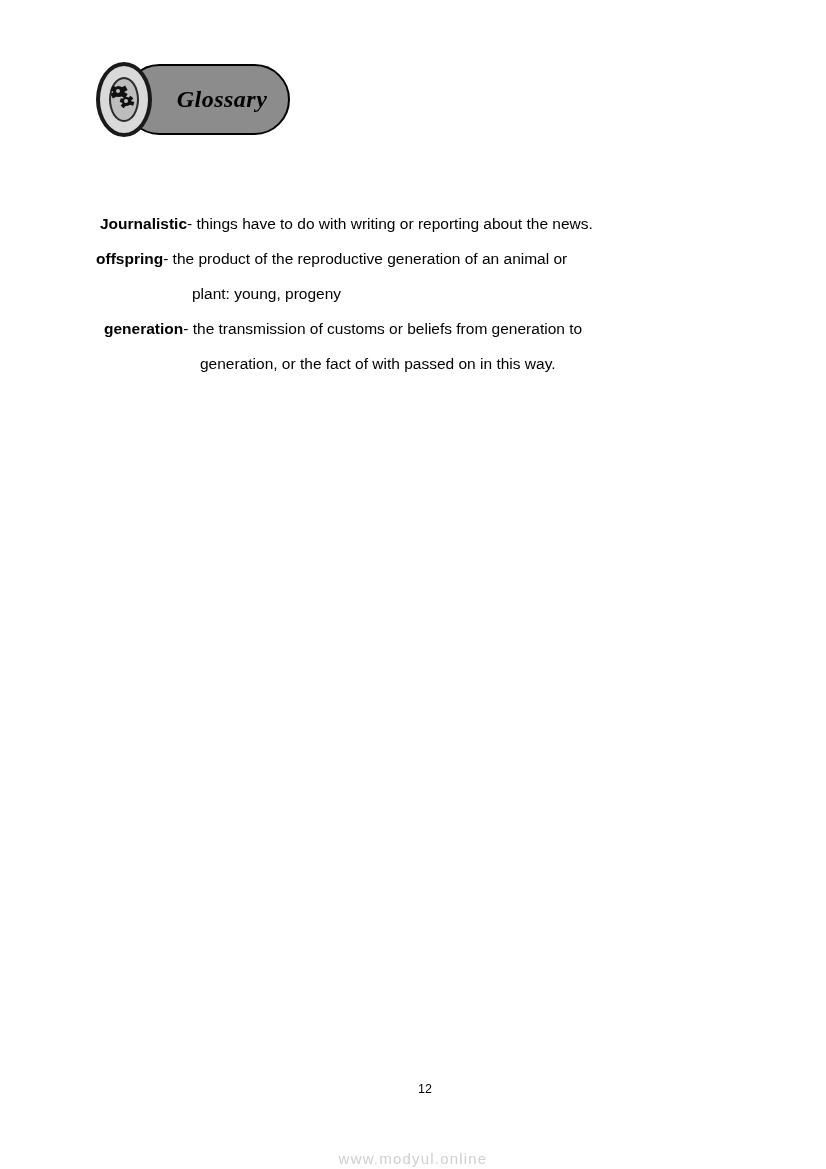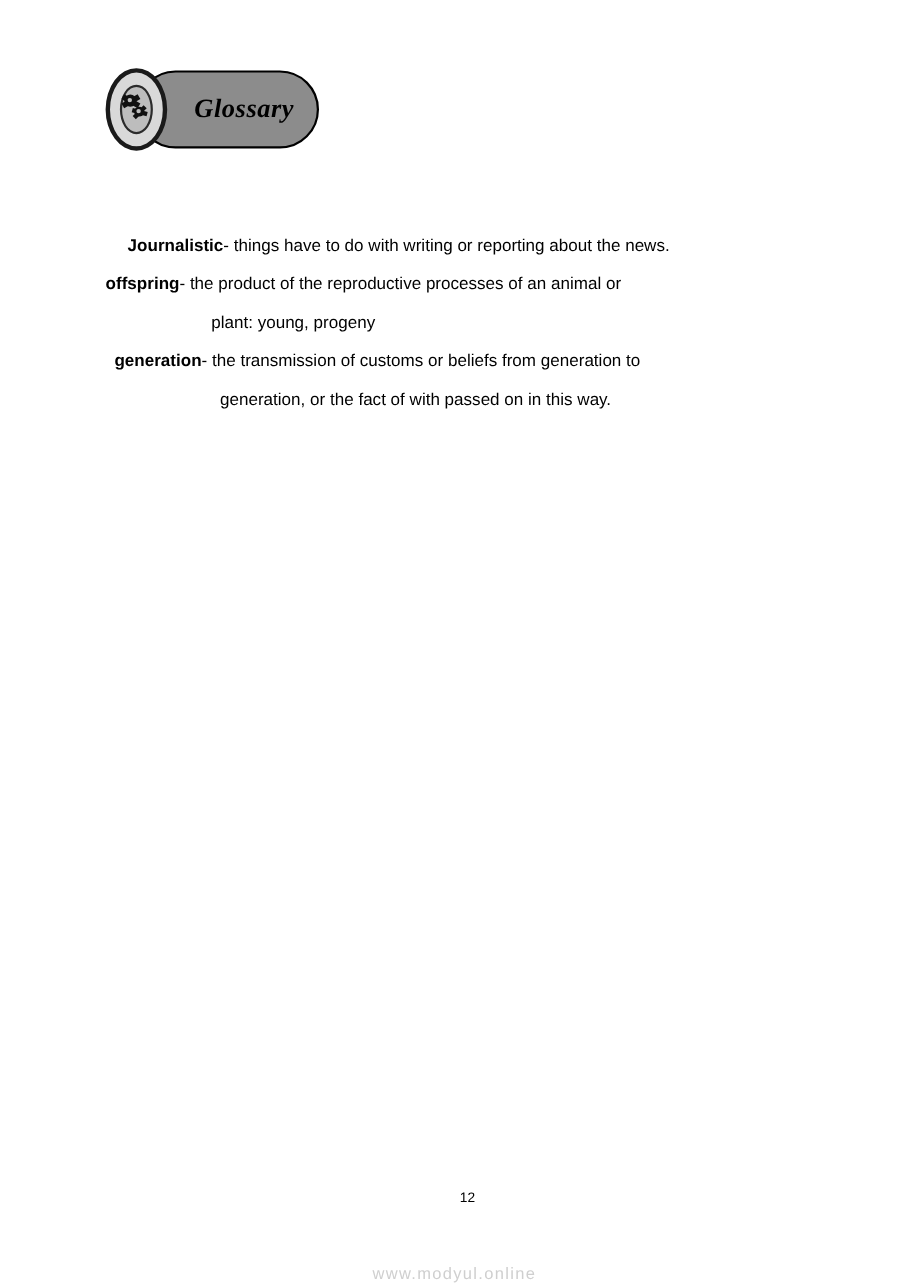--- a/index.html
+++ b/index.html
@@ -134,21 +134,21 @@
   .entry .term {
     font-weight: 700;
   }
   .entry-line {
     display: block;
   }
   .entry-cont {
     display: block;
     padding-left: 96px;
   }
-  .entry-1 { text-indent: 4px; margin-left: 16px; }
+  .entry-1 { text-indent: 4px; }
   .entry-2 { text-indent: 0px; }
   .entry-3 { text-indent: 8px; }
 
   
   .page-number {
     position: absolute;
     left: 12px;
     top: 1082px;
     width: 826px;
     text-align: center;
@@ -184,21 +184,21 @@
 <div class="entries">
 
   <p class="entry entry-1">
     <span class="entry-line">
       <span class="term">Journalistic</span><span>- things have to do with writing or reporting about the news.</span>
     </span>
   </p>
 
   <p class="entry entry-2">
     <span class="entry-line">
-      <span class="term">offspring</span><span>- the product of the reproductive processes of an animal or</span>
+      <span class="term">offspring</span><span>- the product of the reproductive generation of an animal or</span>
     </span>
     <span class="entry-cont">plant: young, progeny</span>
   </p>
 
   <p class="entry entry-3">
     <span class="entry-line">
       <span class="term">generation</span><span>- the transmission of customs or beliefs from generation to</span>
     </span>
     <span class="entry-cont">generation, or the fact of with passed on in this way.</span>
   </p>

